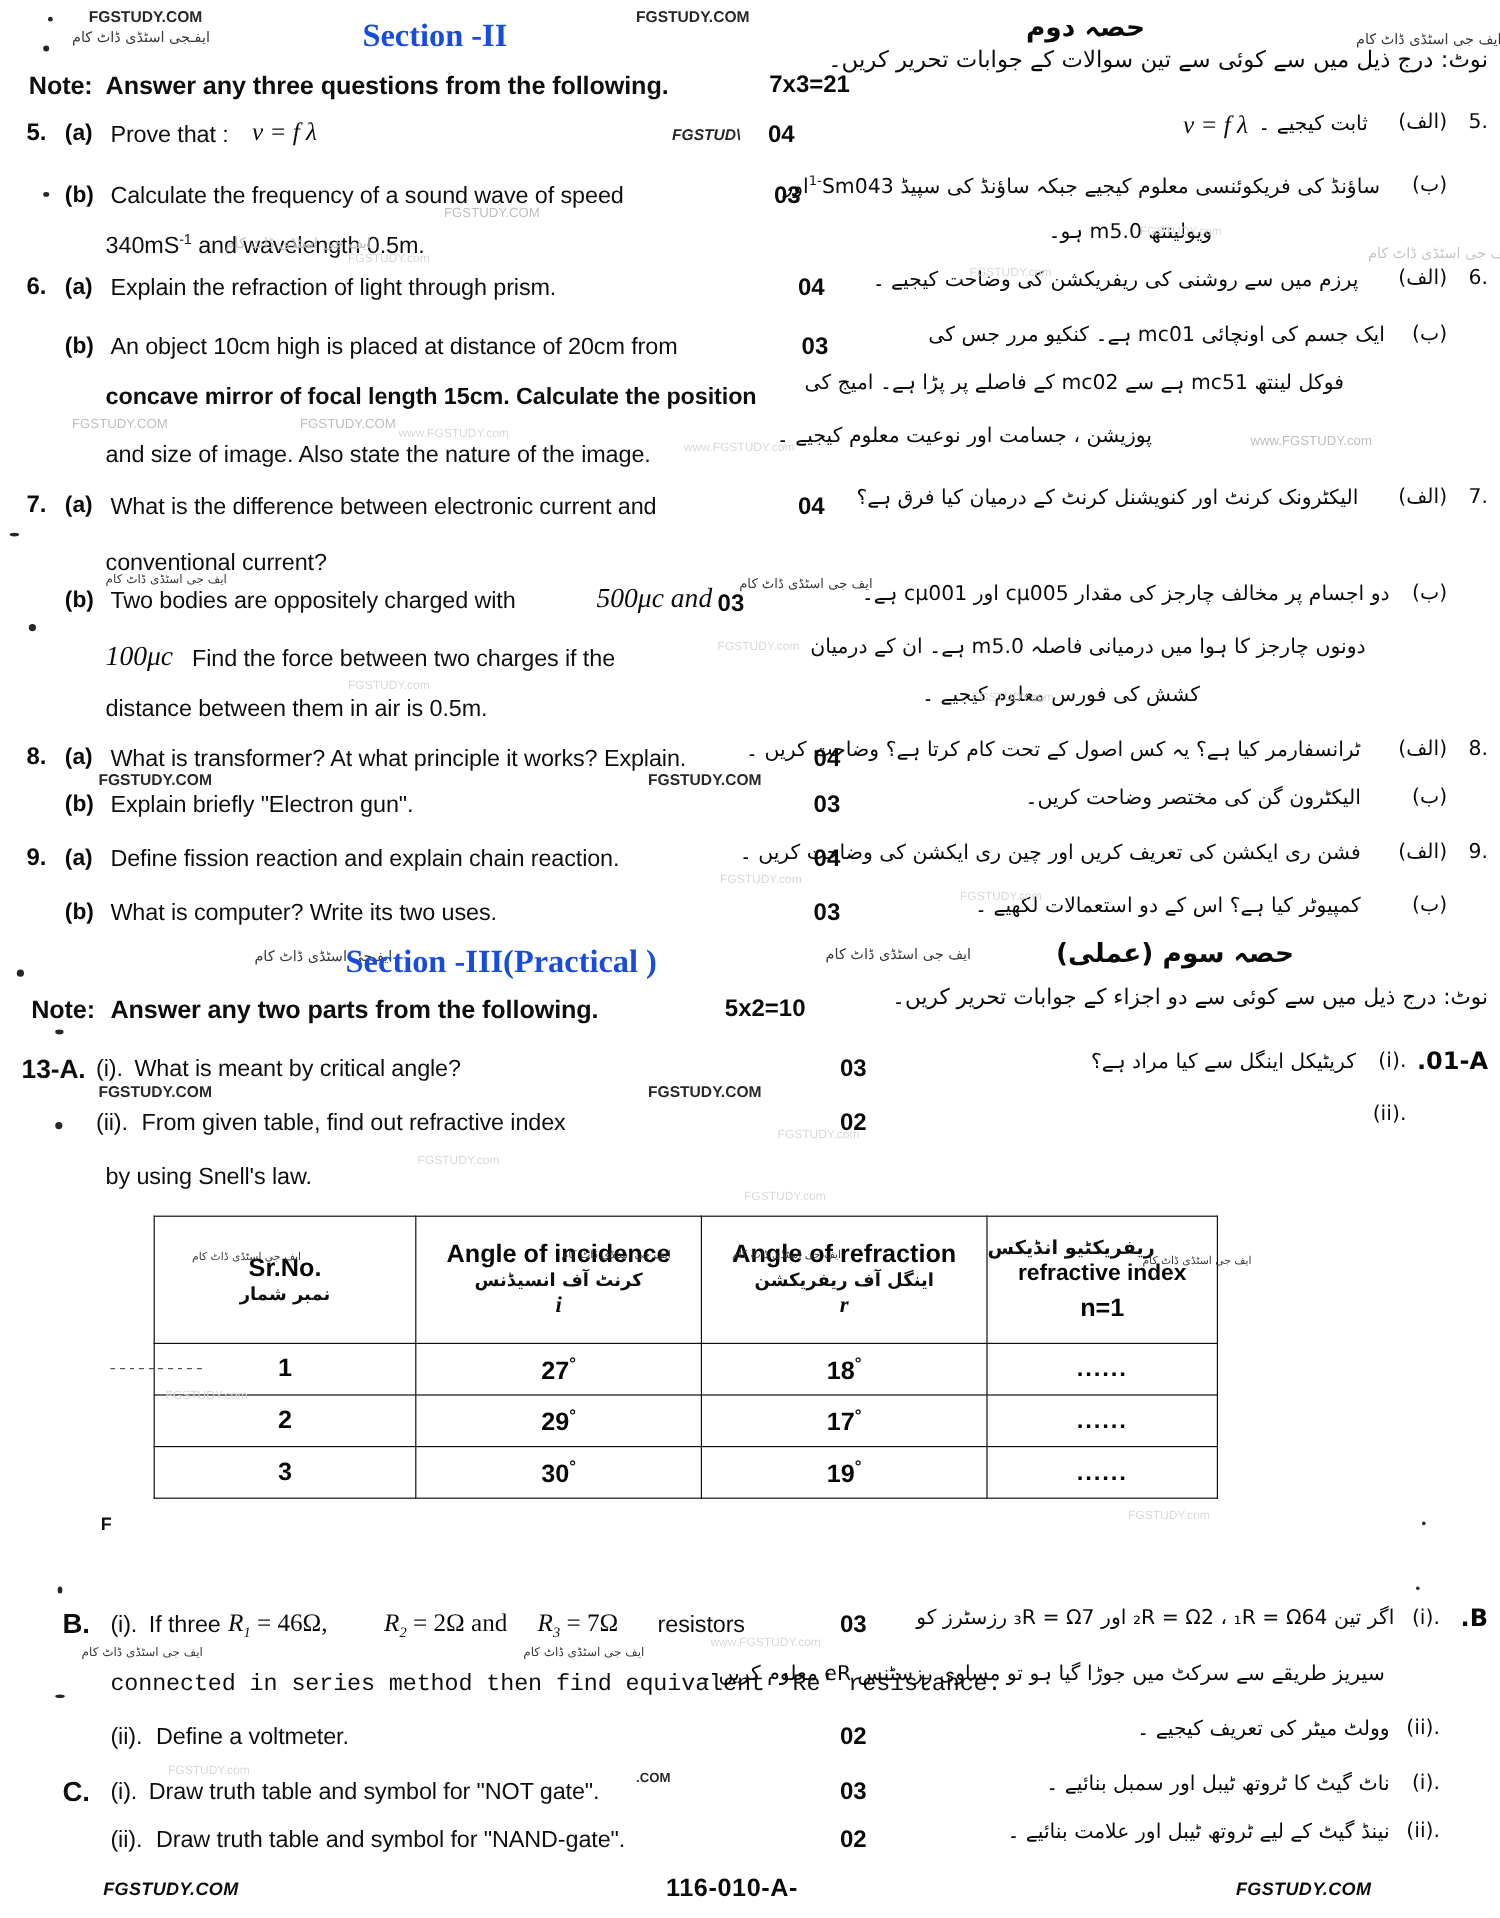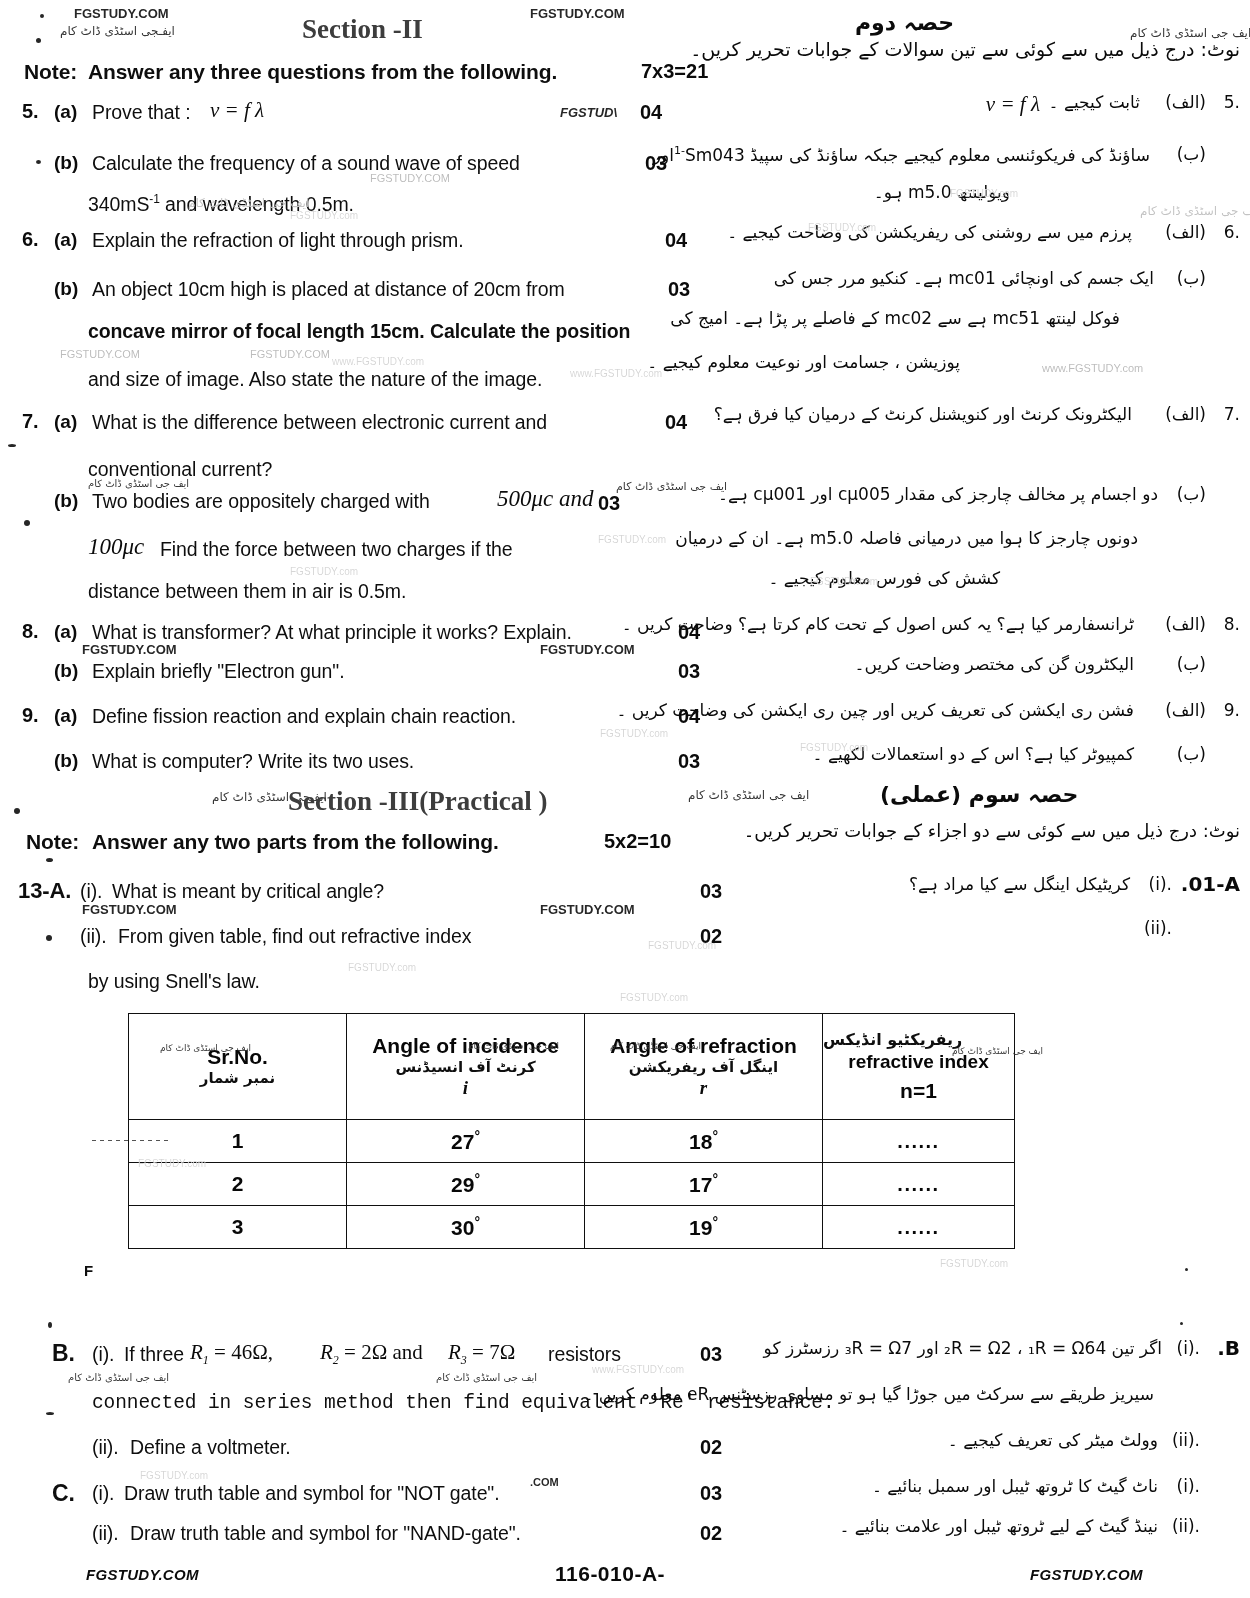--- a/index.html
+++ b/index.html
@@ -57,21 +57,21 @@
     color: #101010;
     white-space: nowrap;
     text-align: right;
   }
 
   
   .sect-head {
     font-family: "Liberation Serif", serif;
     font-weight: bold;
     font-size: 27px;
-    color: #404040;
+    color: #1d4ed8;
     white-space: nowrap;
   }
   .sect-head-urdu {
     font-family: "DejaVu Sans", sans-serif;
     direction: rtl;
     font-size: 22px;
     font-weight: bold;
     white-space: nowrap;
   }
 

